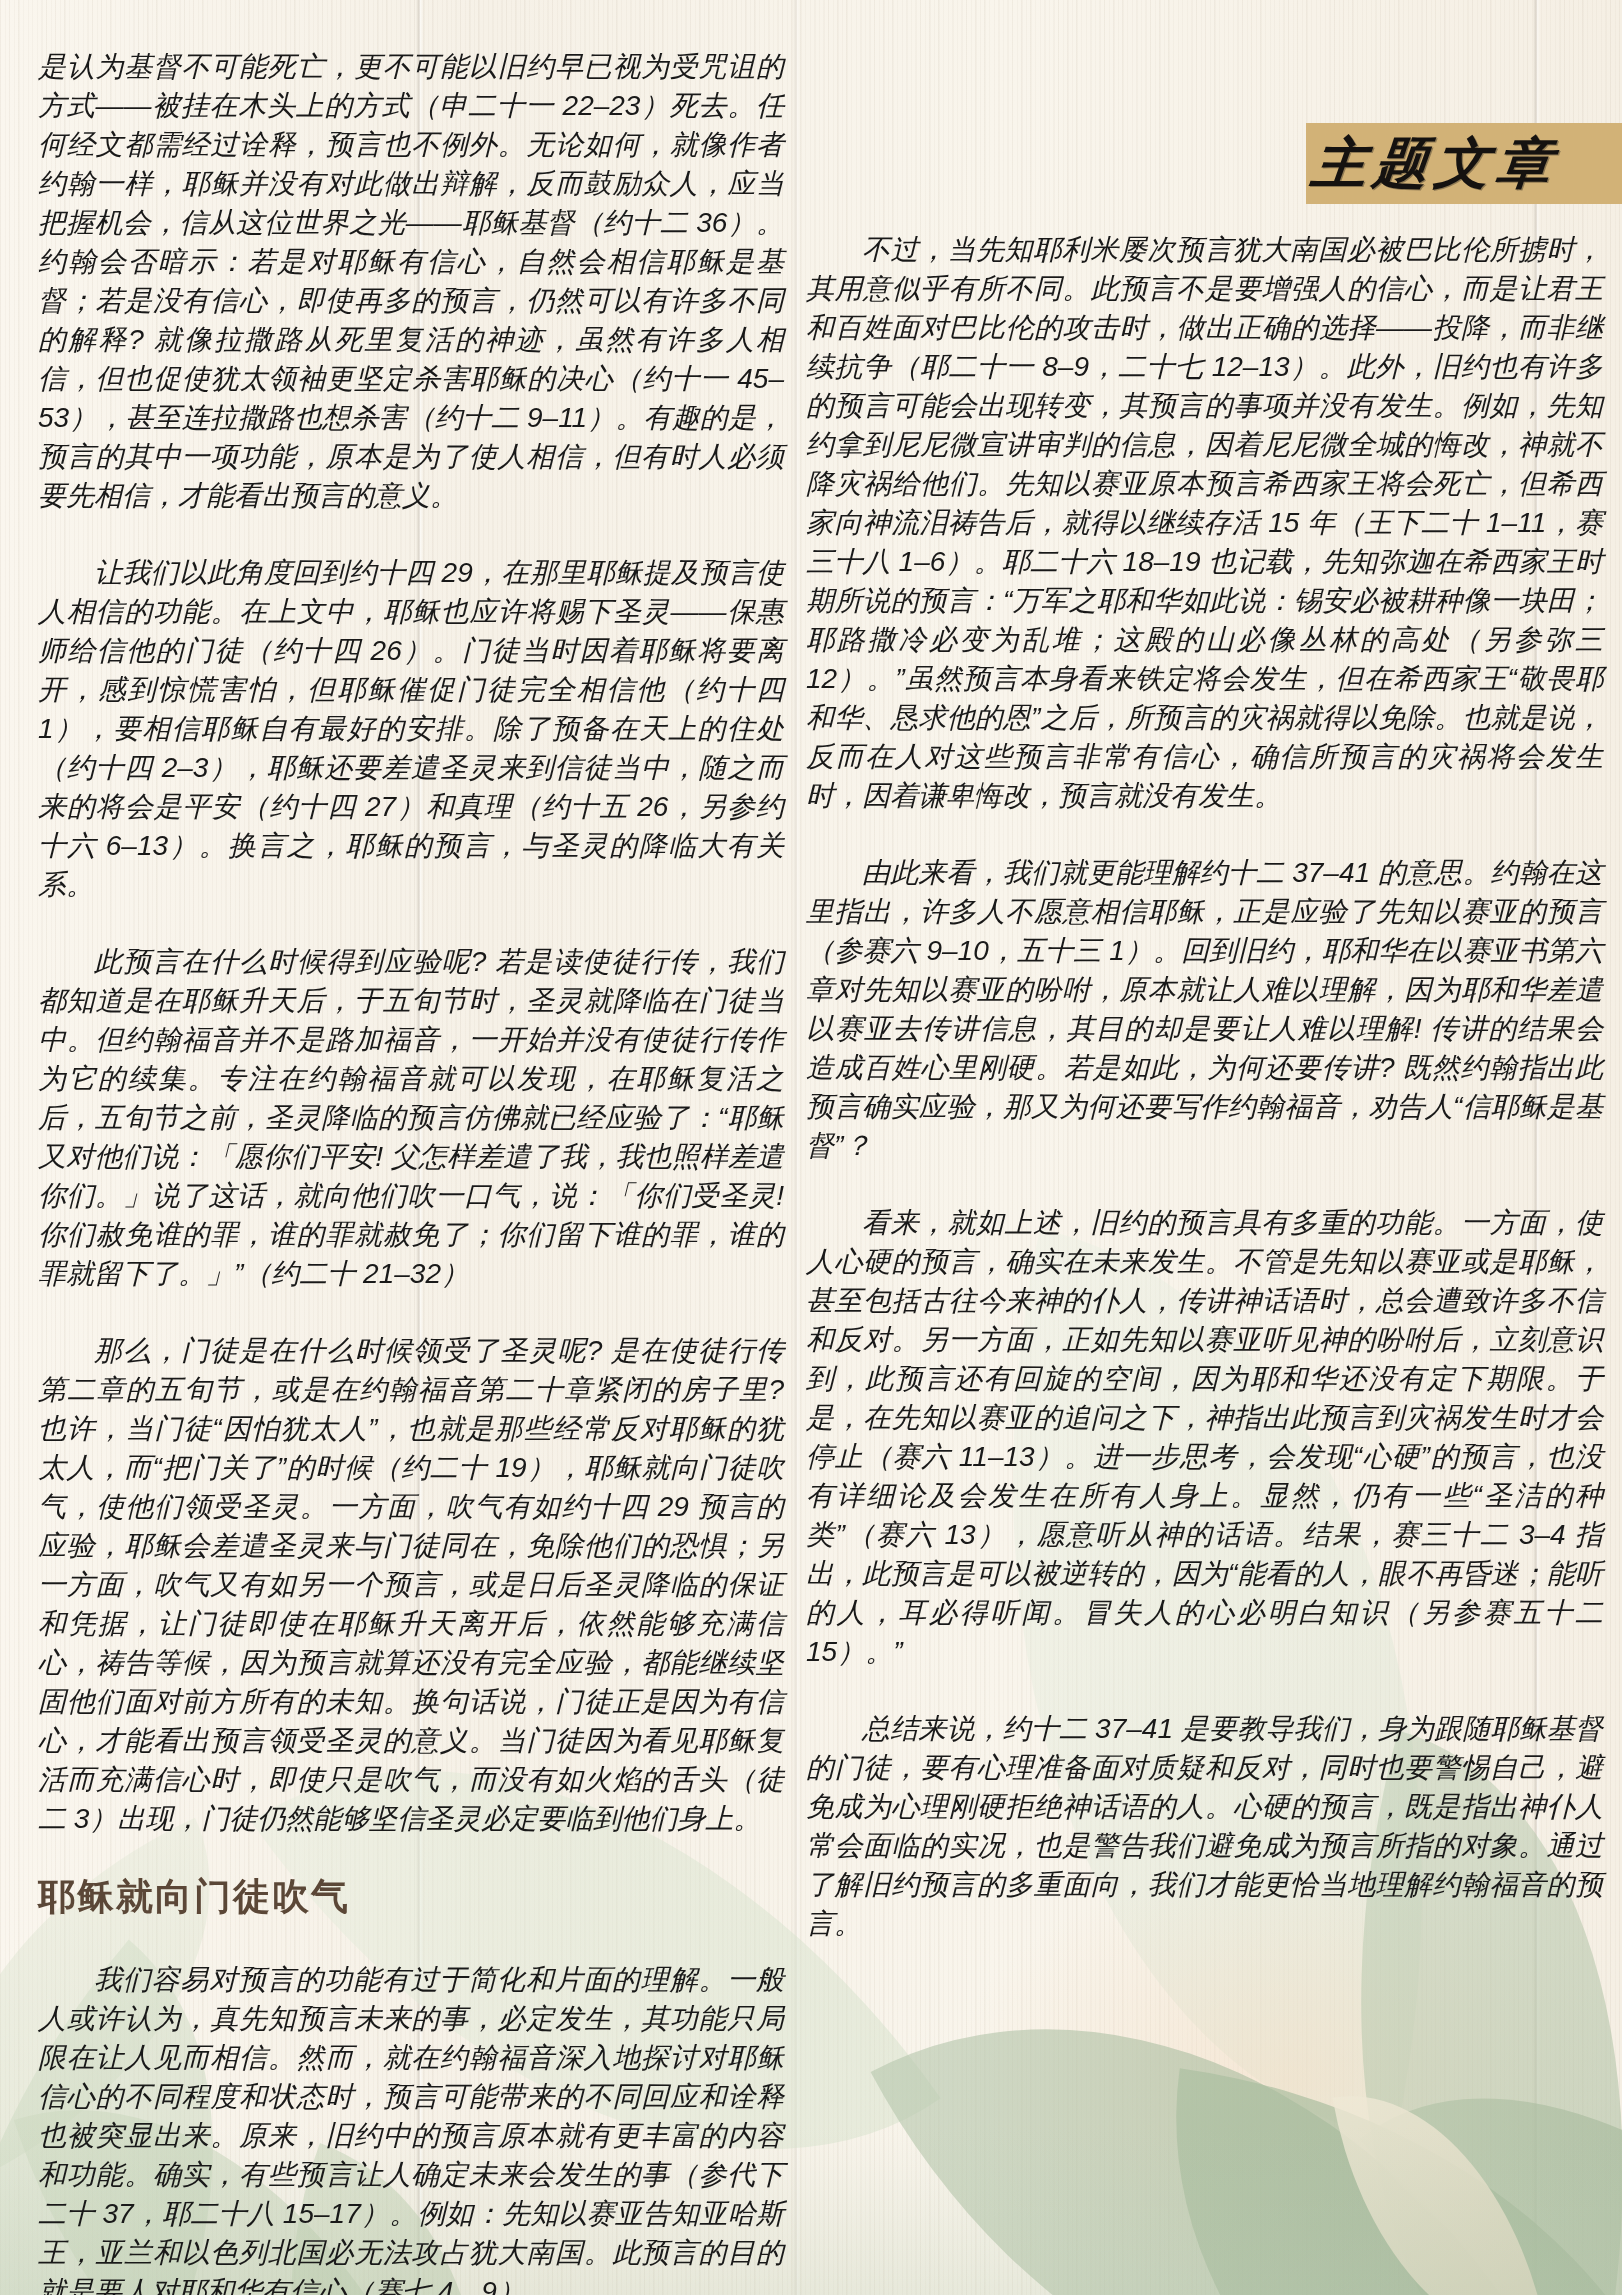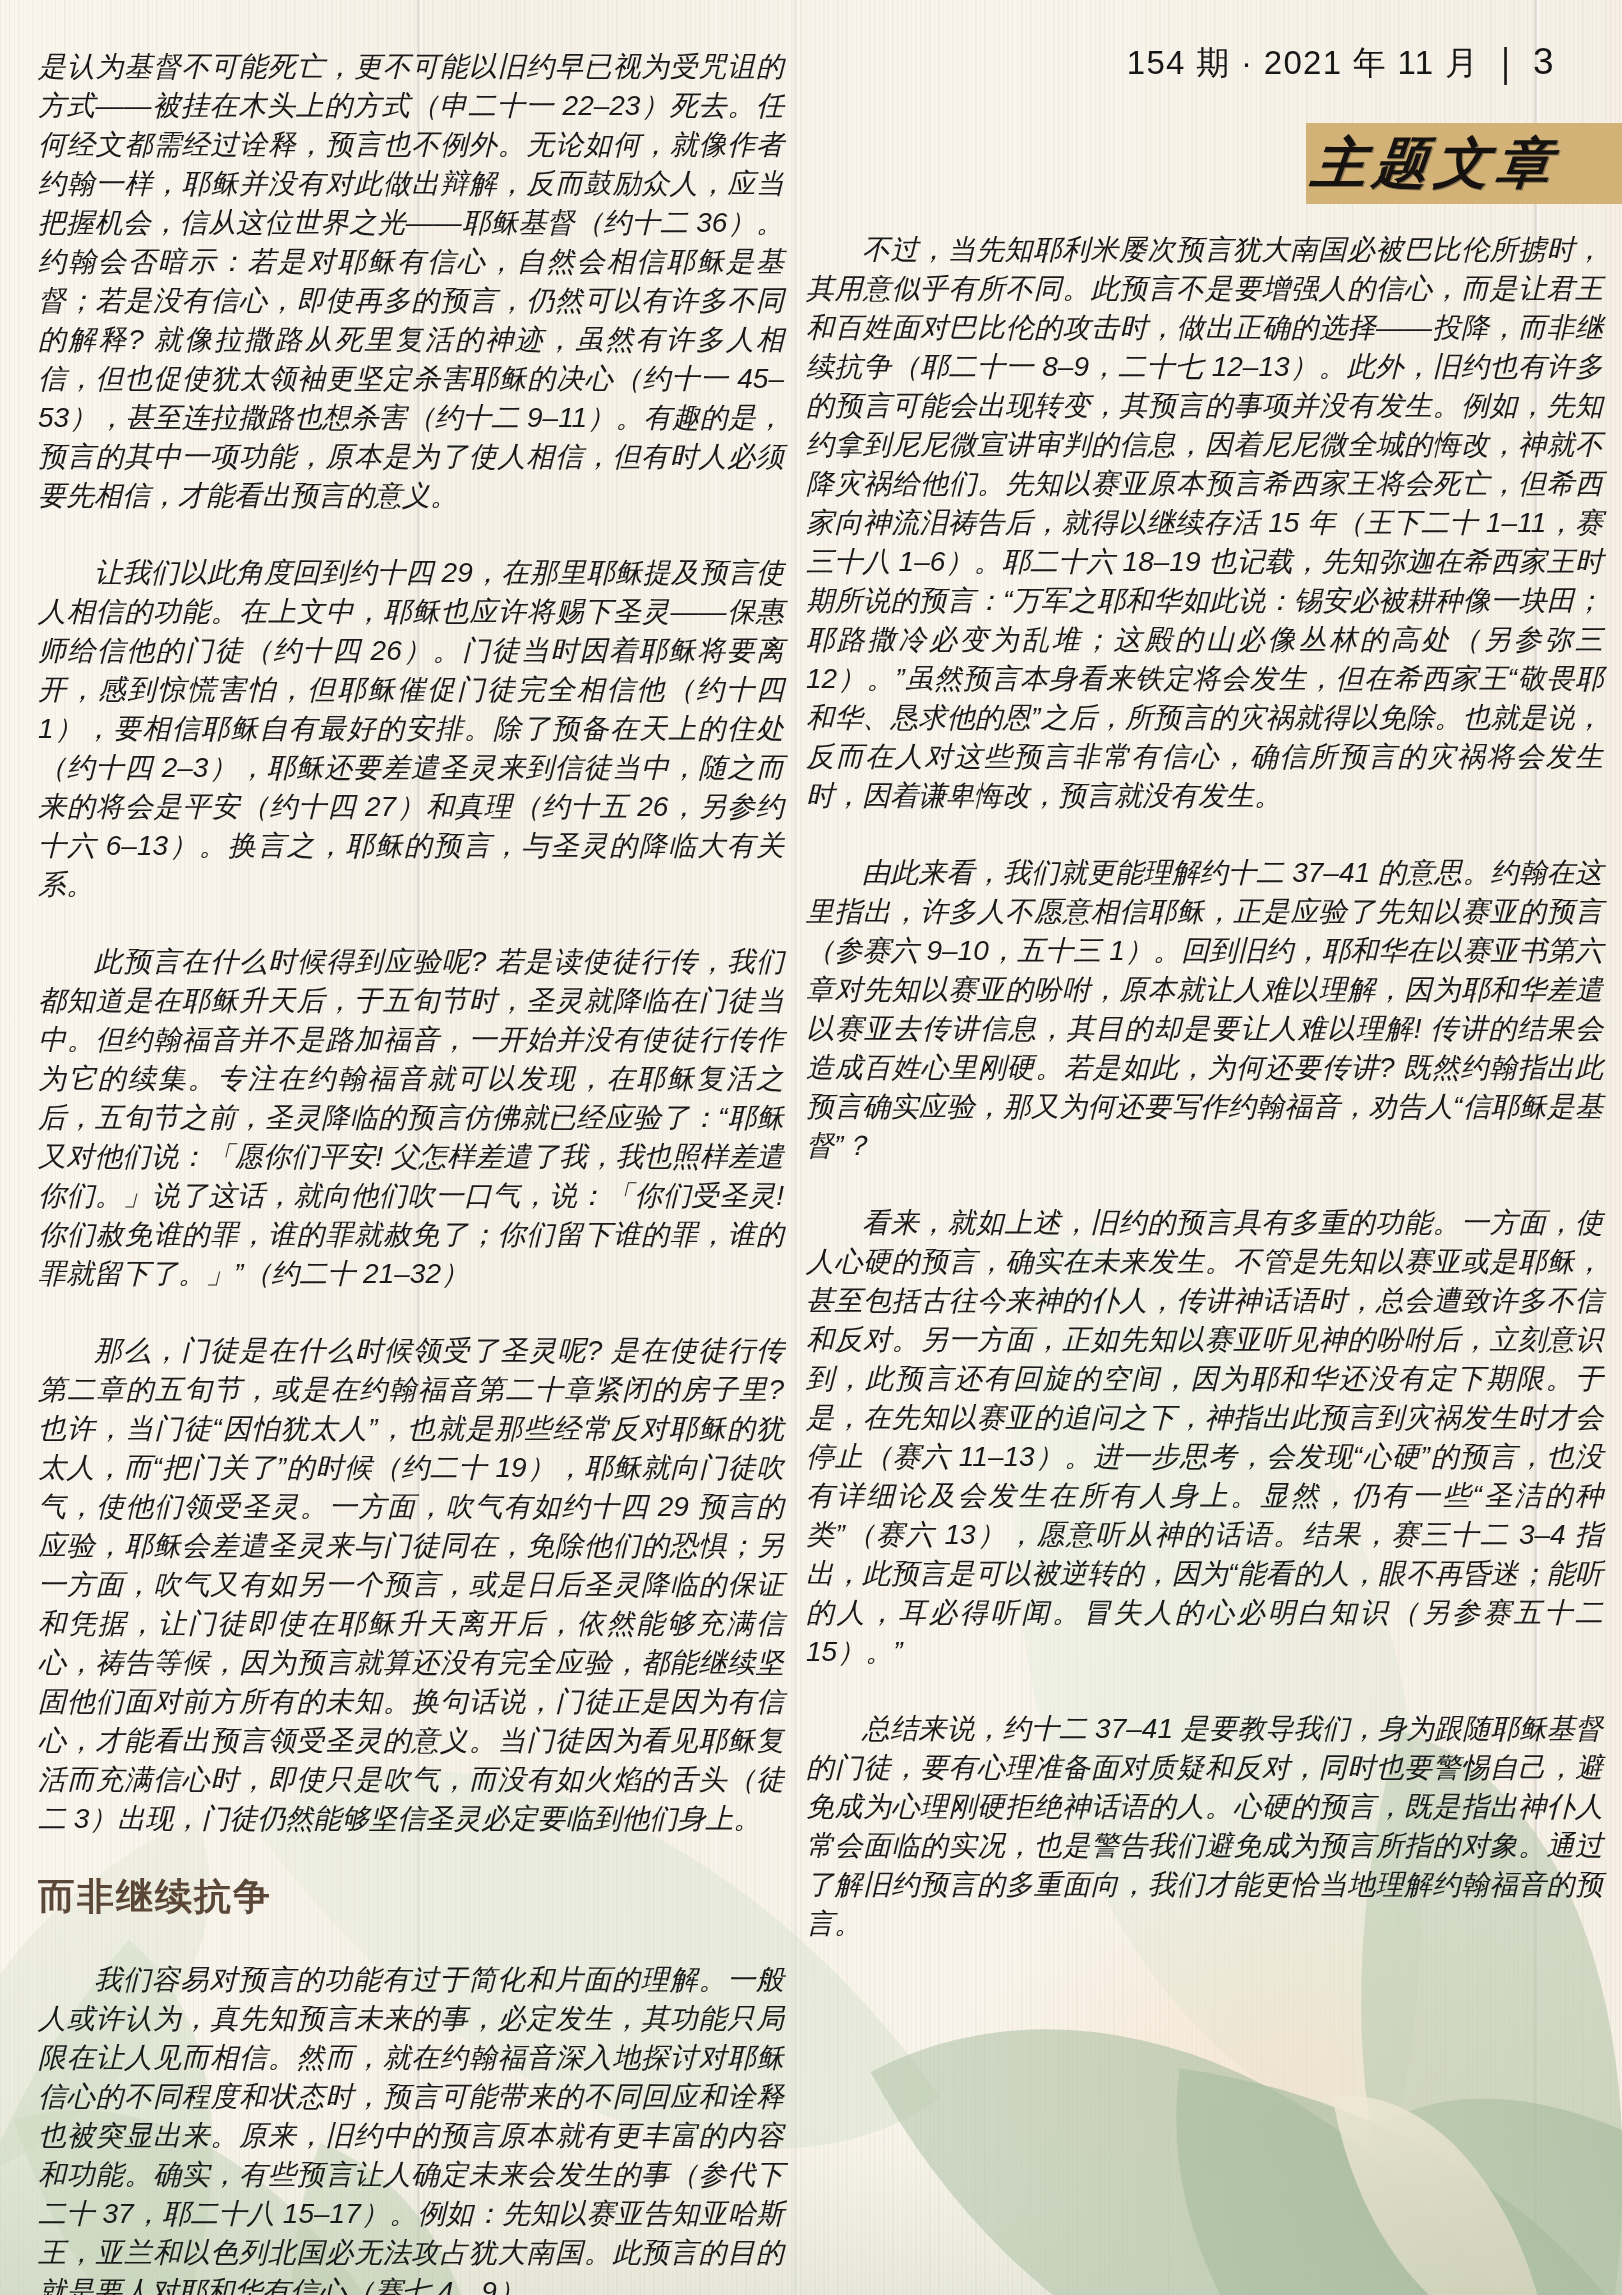--- a/index.html
+++ b/index.html
@@ -91,34 +91,31 @@
   <div class="leaf leaf-a"></div>
   <div class="leaf leaf-b"></div>
   <div class="leaf leaf-d"></div>
   <div class="leaf leaf-g"></div>
   <div class="leaf leaf-h"></div>
   <div class="leaf leaf-i"></div>
   <div class="leaf leaf-j"></div>
   <div class="leaf leaf-k"></div>
   <div class="wash-green"></div>
 
-  <div class="page-header">
-    <span>154 期 · 2021 年 11 月</span><span class="sep">|</span><span class="pgnum">3</span>
-  </div>
 
   <div class="badge">
     <span class="badge-text">主题文章</span>
   </div>
 
   <div class="col col-left">
     <p class="flush">是认为基督不可能死亡，更不可能以旧约早已视为受咒诅的方式——被挂在木头上的方式（申二十一 22–23）死去。任何经文都需经过诠释，预言也不例外。无论如何，就像作者约翰一样，耶稣并没有对此做出辩解，反而鼓励众人，应当把握机会，信从这位世界之光——耶稣基督（约十二 36）。约翰会否暗示：若是对耶稣有信心，自然会相信耶稣是基督；若是没有信心，即使再多的预言，仍然可以有许多不同的解释? 就像拉撒路从死里复活的神迹，虽然有许多人相信，但也促使犹太领袖更坚定杀害耶稣的决心（约十一 45–53），甚至连拉撒路也想杀害（约十二 9–11）。有趣的是，预言的其中一项功能，原本是为了使人相信，但有时人必须要先相信，才能看出预言的意义。</p>
     <p>让我们以此角度回到约十四 29，在那里耶稣提及预言使人相信的功能。在上文中，耶稣也应许将赐下圣灵——保惠师给信他的门徒（约十四 26）。门徒当时因着耶稣将要离开，感到惊慌害怕，但耶稣催促门徒完全相信他（约十四 1），要相信耶稣自有最好的安排。除了预备在天上的住处（约十四 2–3），耶稣还要差遣圣灵来到信徒当中，随之而来的将会是平安（约十四 27）和真理（约十五 26，另参约十六 6–13）。换言之，耶稣的预言，与圣灵的降临大有关系。</p>
     <p>此预言在什么时候得到应验呢? 若是读使徒行传，我们都知道是在耶稣升天后，于五旬节时，圣灵就降临在门徒当中。但约翰福音并不是路加福音，一开始并没有使徒行传作为它的续集。专注在约翰福音就可以发现，在耶稣复活之后，五旬节之前，圣灵降临的预言仿佛就已经应验了：“耶稣又对他们说：「愿你们平安! 父怎样差遣了我，我也照样差遣你们。」说了这话，就向他们吹一口气，说：「你们受圣灵! 你们赦免谁的罪，谁的罪就赦免了；你们留下谁的罪，谁的罪就留下了。」”（约二十 21–32）</p>
     <p>那么，门徒是在什么时候领受了圣灵呢? 是在使徒行传第二章的五旬节，或是在约翰福音第二十章紧闭的房子里? 也许，当门徒“因怕犹太人”，也就是那些经常反对耶稣的犹太人，而“把门关了”的时候（约二十 19），耶稣就向门徒吹气，使他们领受圣灵。一方面，吹气有如约十四 29 预言的应验，耶稣会差遣圣灵来与门徒同在，免除他们的恐惧；另一方面，吹气又有如另一个预言，或是日后圣灵降临的保证和凭据，让门徒即使在耶稣升天离开后，依然能够充满信心，祷告等候，因为预言就算还没有完全应验，都能继续坚固他们面对前方所有的未知。换句话说，门徒正是因为有信心，才能看出预言领受圣灵的意义。当门徒因为看见耶稣复活而充满信心时，即使只是吹气，而没有如火焰的舌头（徒二 3）出现，门徒仍然能够坚信圣灵必定要临到他们身上。</p>
-    <h2 class="section-heading">而非继续抗争</h2>
+    <h2 class="section-heading">耶稣就向门徒吹气</h2>
     <p>我们容易对预言的功能有过于简化和片面的理解。一般人或许认为，真先知预言未来的事，必定发生，其功能只局限在让人见而相信。然而，就在约翰福音深入地探讨对耶稣信心的不同程度和状态时，预言可能带来的不同回应和诠释也被突显出来。原来，旧约中的预言原本就有更丰富的内容和功能。确实，有些预言让人确定未来会发生的事（参代下二十 37，耶二十八 15–17）。例如：先知以赛亚告知亚哈斯王，亚兰和以色列北国必无法攻占犹大南国。此预言的目的就是要人对耶和华有信心（赛七 4，9）。</p>
   </div>
 
   <div class="col col-right">
     <p>不过，当先知耶利米屡次预言犹大南国必被巴比伦所掳时，其用意似乎有所不同。此预言不是要增强人的信心，而是让君王和百姓面对巴比伦的攻击时，做出正确的选择——投降，而非继续抗争（耶二十一 8–9，二十七 12–13）。此外，旧约也有许多的预言可能会出现转变，其预言的事项并没有发生。例如，先知约拿到尼尼微宣讲审判的信息，因着尼尼微全城的悔改，神就不降灾祸给他们。先知以赛亚原本预言希西家王将会死亡，但希西家向神流泪祷告后，就得以继续存活 15 年（王下二十 1–11，赛三十八 1–6）。耶二十六 18–19 也记载，先知弥迦在希西家王时期所说的预言：“万军之耶和华如此说：锡安必被耕种像一块田；耶路撒冷必变为乱堆；这殿的山必像丛林的高处（另参弥三 12）。”虽然预言本身看来铁定将会发生，但在希西家王“敬畏耶和华、恳求他的恩”之后，所预言的灾祸就得以免除。也就是说，反而在人对这些预言非常有信心，确信所预言的灾祸将会发生时，因着谦卑悔改，预言就没有发生。</p>
     <p>由此来看，我们就更能理解约十二 37–41 的意思。约翰在这里指出，许多人不愿意相信耶稣，正是应验了先知以赛亚的预言（参赛六 9–10，五十三 1）。回到旧约，耶和华在以赛亚书第六章对先知以赛亚的吩咐，原本就让人难以理解，因为耶和华差遣以赛亚去传讲信息，其目的却是要让人难以理解! 传讲的结果会造成百姓心里刚硬。若是如此，为何还要传讲? 既然约翰指出此预言确实应验，那又为何还要写作约翰福音，劝告人“信耶稣是基督”？</p>
     <p>看来，就如上述，旧约的预言具有多重的功能。一方面，使人心硬的预言，确实在未来发生。不管是先知以赛亚或是耶稣，甚至包括古往今来神的仆人，传讲神话语时，总会遭致许多不信和反对。另一方面，正如先知以赛亚听见神的吩咐后，立刻意识到，此预言还有回旋的空间，因为耶和华还没有定下期限。于是，在先知以赛亚的追问之下，神指出此预言到灾祸发生时才会停止（赛六 11–13）。进一步思考，会发现“心硬”的预言，也没有详细论及会发生在所有人身上。显然，仍有一些“圣洁的种类”（赛六 13），愿意听从神的话语。结果，赛三十二 3–4 指出，此预言是可以被逆转的，因为“能看的人，眼不再昏迷；能听的人，耳必得听闻。冒失人的心必明白知识（另参赛五十二 15）。”</p>
     <p>总结来说，约十二 37–41 是要教导我们，身为跟随耶稣基督的门徒，要有心理准备面对质疑和反对，同时也要警惕自己，避免成为心理刚硬拒绝神话语的人。心硬的预言，既是指出神仆人常会面临的实况，也是警告我们避免成为预言所指的对象。通过了解旧约预言的多重面向，我们才能更恰当地理解约翰福音的预言。</p>
   </div>
 </div>

